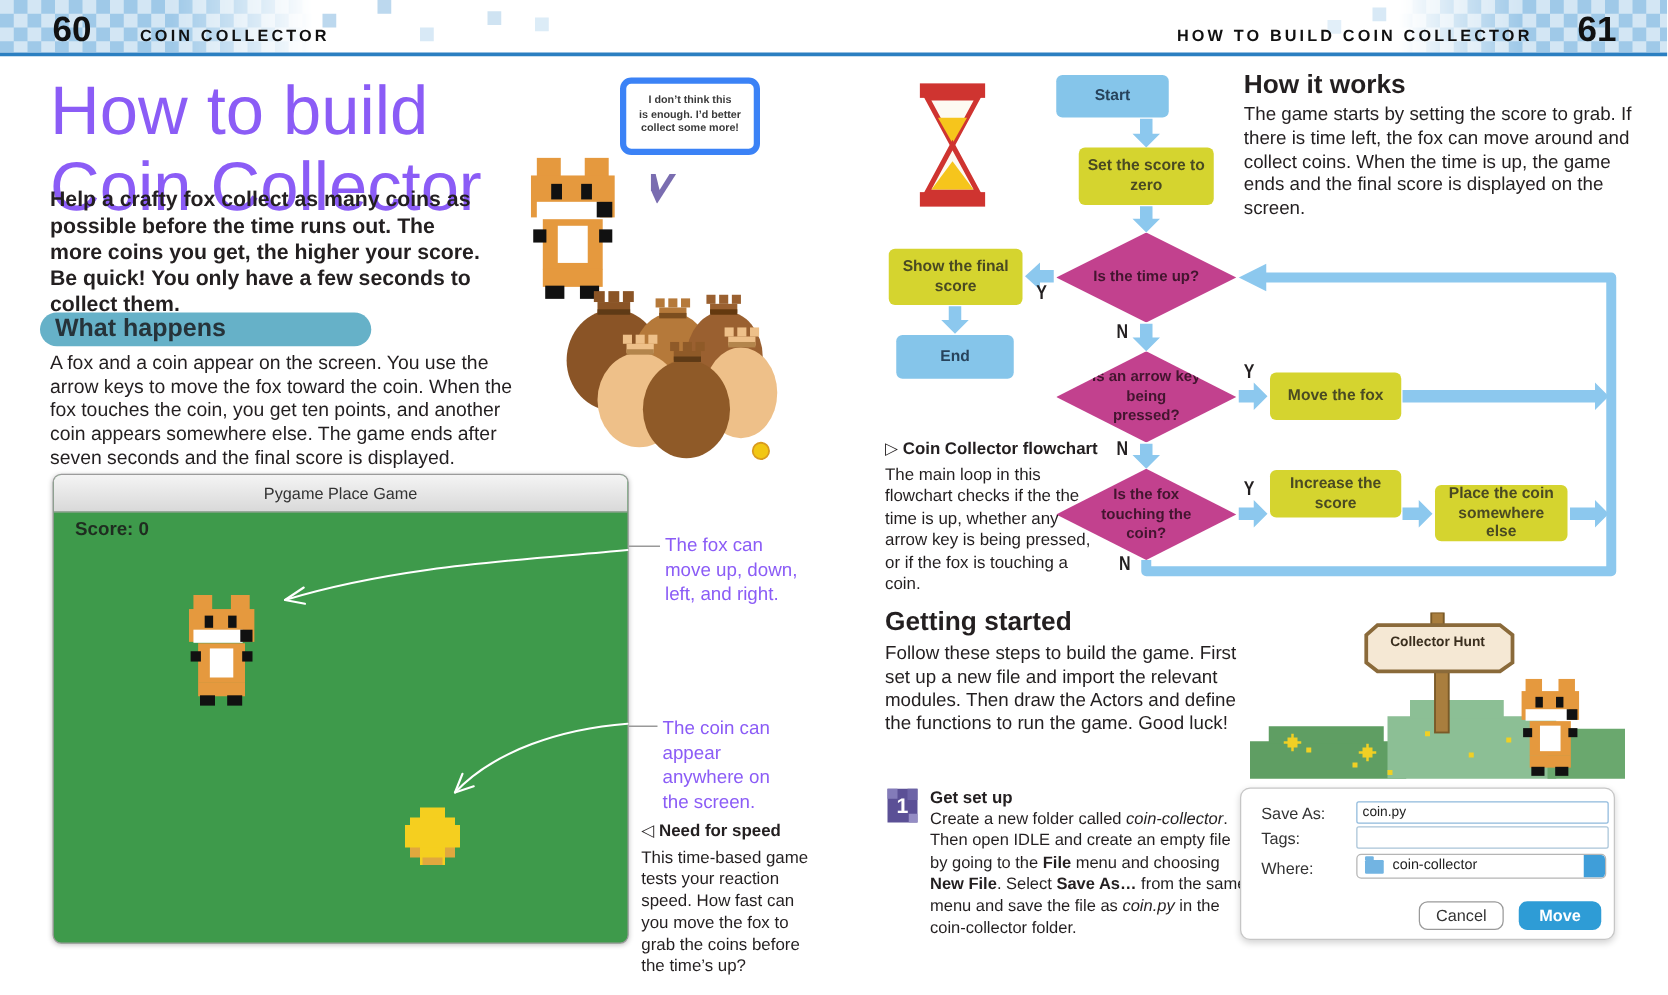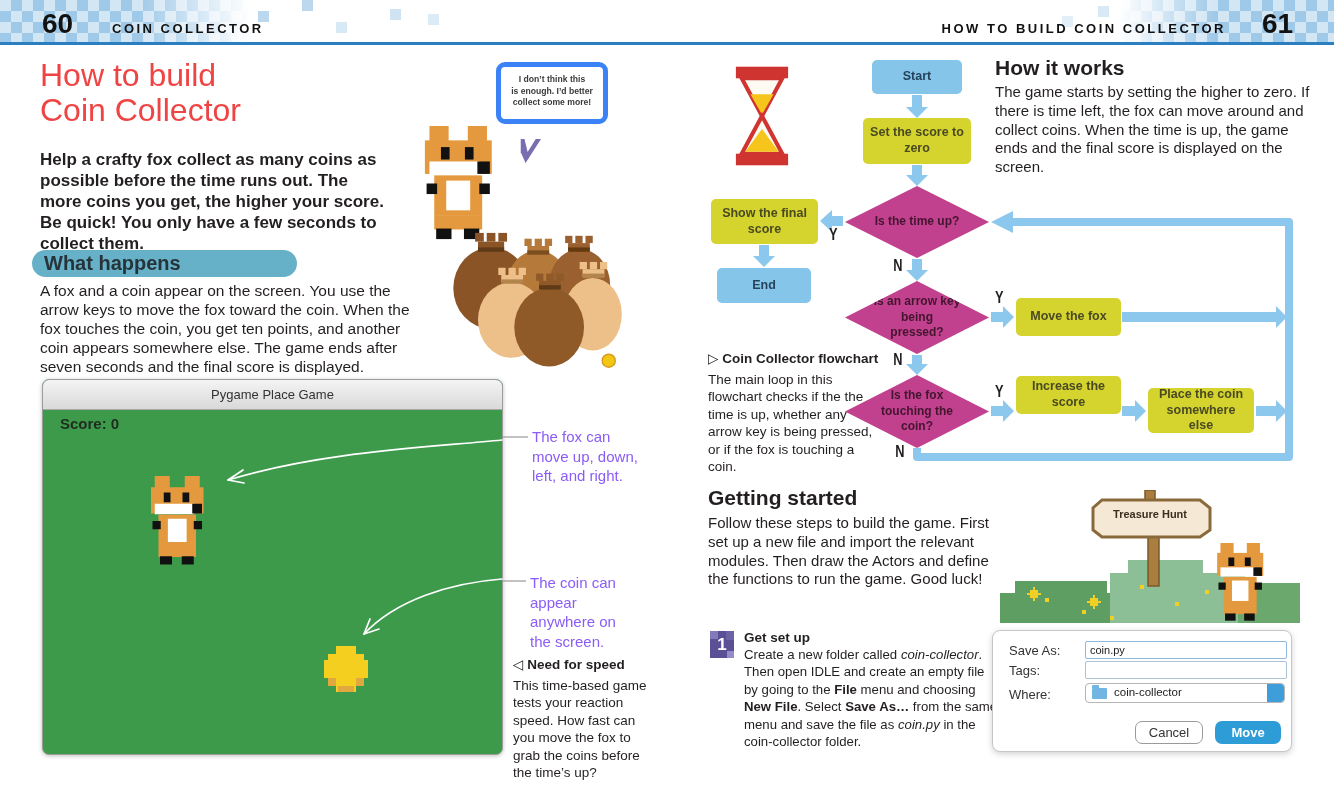--- a/index.html
+++ b/index.html
@@ -13,21 +13,21 @@
       repeating-conic-gradient(#9fc9e8 0% 25%, #d3e6f4 0% 50%) 0 0/22px 22px;
   }
   .mosaic.left{left:0;width:250px;-webkit-mask-image:linear-gradient(to right,#000 55%,transparent 100%);mask-image:linear-gradient(to right,#000 55%,transparent 100%);}
   .mosaic.right{right:0;width:215px;-webkit-mask-image:linear-gradient(to left,#000 55%,transparent 100%);mask-image:linear-gradient(to left,#000 55%,transparent 100%);}
   .mpix{position:absolute;width:11px;height:11px;background:#bcd8ee;}
   .page-num{position:absolute;top:8px;font-size:28px;font-weight:bold;color:#111;}
   .hdr-title{position:absolute;top:21px;font-size:13px;font-weight:bold;letter-spacing:2.5px;color:#111;white-space:nowrap;}
   .hdr-rule{position:absolute;top:42px;left:0;width:1334px;height:3px;background:#2b7fc1;}
 
   
-  .main-title{position:absolute;left:40px;top:58px;font-size:32px;line-height:1.1;color:#ef4444;}
+  .main-title{position:absolute;left:40px;top:58px;font-size:55px;line-height:1.1;color:#8b5cf6;}
   .intro{position:absolute;left:40px;top:150px;width:348px;font-size:17px;font-weight:bold;line-height:1.23;}
   .pill{position:absolute;left:32px;top:250px;width:265px;height:27px;background:#66b1c8;border-radius:14px;
         font-size:20px;font-weight:bold;color:#26333a;line-height:27px;padding-left:12px;box-sizing:border-box;}
   .wh-body{position:absolute;left:40px;top:281px;width:378px;font-size:15.5px;line-height:1.23;}
 
   
   .bubble{position:absolute;left:496px;top:62px;width:112px;min-height:62px;background:#fff;border:5px solid #3b82f6;
           border-radius:9px;padding:7px 4px 5px 4px;box-sizing:border-box;text-align:center;
           font-size:8.6px;font-weight:bold;color:#3a3a3a;line-height:1.35;}
   .tail-outer{position:absolute;left:519px;top:139px;width:22px;height:24px;background:#7a6db0;
@@ -229,21 +229,21 @@
     <rect x="1" y="0" width="18" height="4" fill="#cf3430"></rect>
     <rect x="1" y="30" width="18" height="4" fill="#cf3430"></rect>
     <polygon points="3,4 17,4 10,17" fill="#fdfaf2" stroke="#cf3430" stroke-width="1.4"></polygon>
     <polygon points="6,9.5 14,9.5 10,16.5" fill="#f6c51c"></polygon>
     <polygon points="10,17 3,30 17,30" fill="#fdfaf2" stroke="#cf3430" stroke-width="1.4"></polygon>
     <polygon points="10,21.5 4.2,29.3 15.8,29.3" fill="#f6c51c"></polygon>
   </svg>
 
   <div class="abs" style="left:995px;top:56px">
     <div class="sec-head">How it works</div>
-    <div class="sec-body" style="width:328px;margin-top:3px">The game starts by setting the higher to zero. If there is time left, the fox can move around and collect coins. When the time is up, the game ends and the final score is displayed on the screen.</div>
+    <div class="sec-body" style="width:328px;margin-top:3px">The game starts by setting the score to grab. If there is time left, the fox can move around and collect coins. When the time is up, the game ends and the final score is displayed on the screen.</div>
   </div>
 
   <svg class="layer" width="1334" height="796">
     <g fill="#8cc8ee">
       <polygon points="912,95 922,95 922,107 928,107 917,118 906,107 912,107"></polygon>
       <polygon points="912,165 922,165 922,175 928,175 917,186 906,175 912,175"></polygon>
       <polygon points="912,259 922,259 922,270 928,270 917,281 906,270 912,270"></polygon>
       <polygon points="759,245 769,245 769,256 775,256 764,267 753,256 759,256"></polygon>
       <polygon points="912,355 922,355 922,364 928,364 917,375 906,364 912,364"></polygon>
       <polygon points="843,216 843,226 832,226 832,232 820,221 832,210 832,216"></polygon>
@@ -259,21 +259,21 @@
     <line x1="503" y1="437" x2="528" y2="437" stroke="#999" stroke-width="1.2"></line>
     <line x1="503" y1="581" x2="526" y2="581" stroke="#999" stroke-width="1.2"></line>
     <g stroke="#fff" stroke-width="1.7" fill="none" stroke-linecap="round">
       <path d="M502,440 C420,448 320,452 228,480"></path>
       <path d="M228,480 L243,470 M228,480 L244,483"></path>
       <path d="M502,579 C450,583 396,600 364,634"></path>
       <path d="M364,634 L370,619 M364,634 L379,629"></path>
     </g>
   </svg>
 
-  <div class="fc-box fc-blue" style="left:872px;top:60px;width:90px;height:34px">Start</div>
+  <div class="fc-box fc-blue" style="left:845px;top:60px;width:90px;height:34px">Start</div>
   <div class="fc-box fc-yellow" style="left:863px;top:118px;width:108px;height:46px">Set the score to zero</div>
   <div class="fc-diamond" style="left:845px;top:186px;width:144px;height:72px">Is the time up?</div>
   <div class="fc-box fc-yellow" style="left:711px;top:199px;width:107px;height:45px">Show the final score</div>
   <div class="fc-box fc-blue" style="left:717px;top:268px;width:94px;height:35px">End</div>
   <div class="fc-diamond" style="left:845px;top:281px;width:144px;height:73px">Is an arrow key being pressed?</div>
   <div class="fc-box fc-yellow" style="left:1016px;top:298px;width:105px;height:38px">Move the fox</div>
   <div class="fc-diamond" style="left:845px;top:375px;width:144px;height:73px">Is the fox touching the coin?</div>
   <div class="fc-box fc-yellow" style="left:1016px;top:376px;width:105px;height:38px">Increase the score</div>
   <div class="fc-box fc-yellow" style="left:1148px;top:388px;width:106px;height:45px">Place the coin somewhere else</div>
 
@@ -315,21 +315,21 @@
         <rect x="43" y="97" width="2" height="14"></rect>
       <rect x="100" y="108" width="8" height="8"></rect>
         <rect x="97" y="111" width="14" height="2"></rect>
         <rect x="103" y="105" width="2" height="14"></rect>
     </g>
     <rect x="155" y="0" width="10" height="14" fill="#a97e3e" stroke="#7a5a28" stroke-width="1.5"></rect>
     <rect x="158" y="44" width="11" height="52" fill="#a97e3e" stroke="#7a5a28" stroke-width="1.5"></rect>
     <polygon points="112,10 210,10 220,18 220,40 210,47 112,47 103,40 103,18" fill="#f5e8d4" stroke="#8a6a3a" stroke-width="3"></polygon>
     <use href="#fox" x="227" y="53" width="53" height="79"></use>
   </svg>
-  <div class="sign-text">Treasure Hunt</div>
+  <div class="sign-text">Collector Hunt</div>
 
   <div class="step-badge">1</div>
   <div class="step-title">Get set up</div>
   <div class="step-body">
     <span>Create a new folder called </span><span class="i">coin-collector</span><span>. Then open IDLE and create an empty file by going to the </span><span class="b">File</span><span> menu and choosing </span><span class="b">New File</span><span>. Select </span><span class="b">Save As…</span><span> from the same menu and save the file as </span><span class="i">coin.py</span><span> in the coin-collector folder.</span>
   </div>
 
   <div class="dlg">
     <label style="top:12px">Save As:</label>
     <input style="top: 10px;" value="coin.py">

